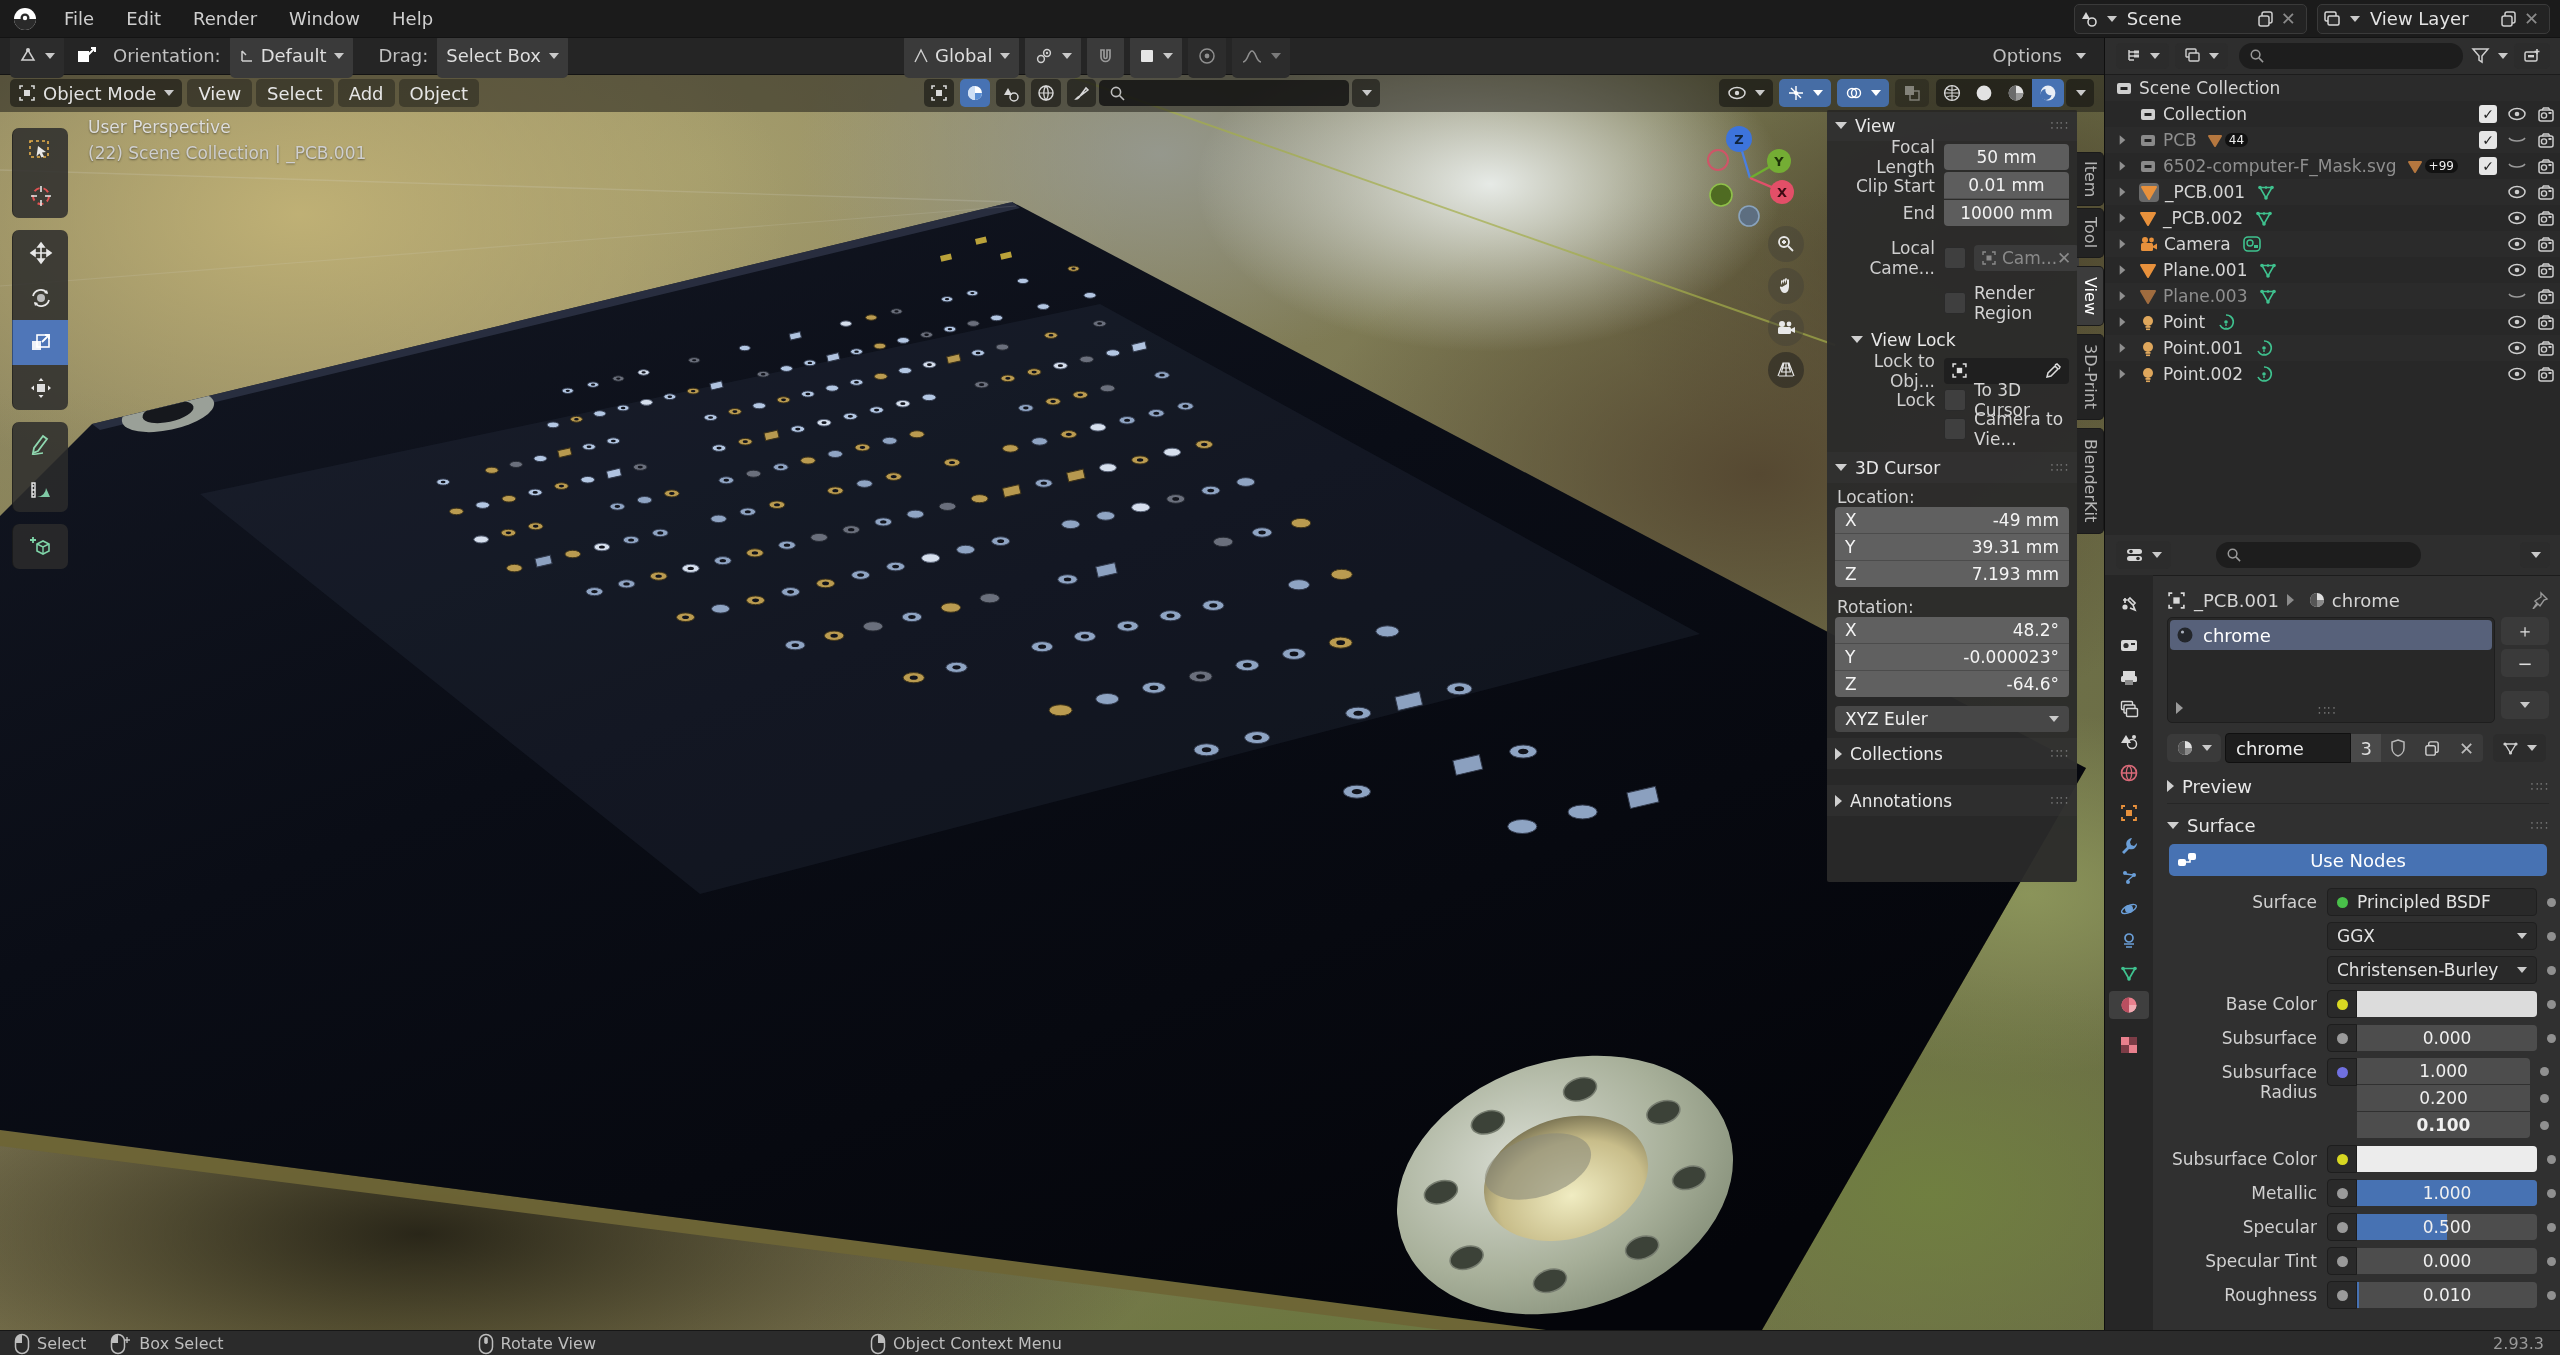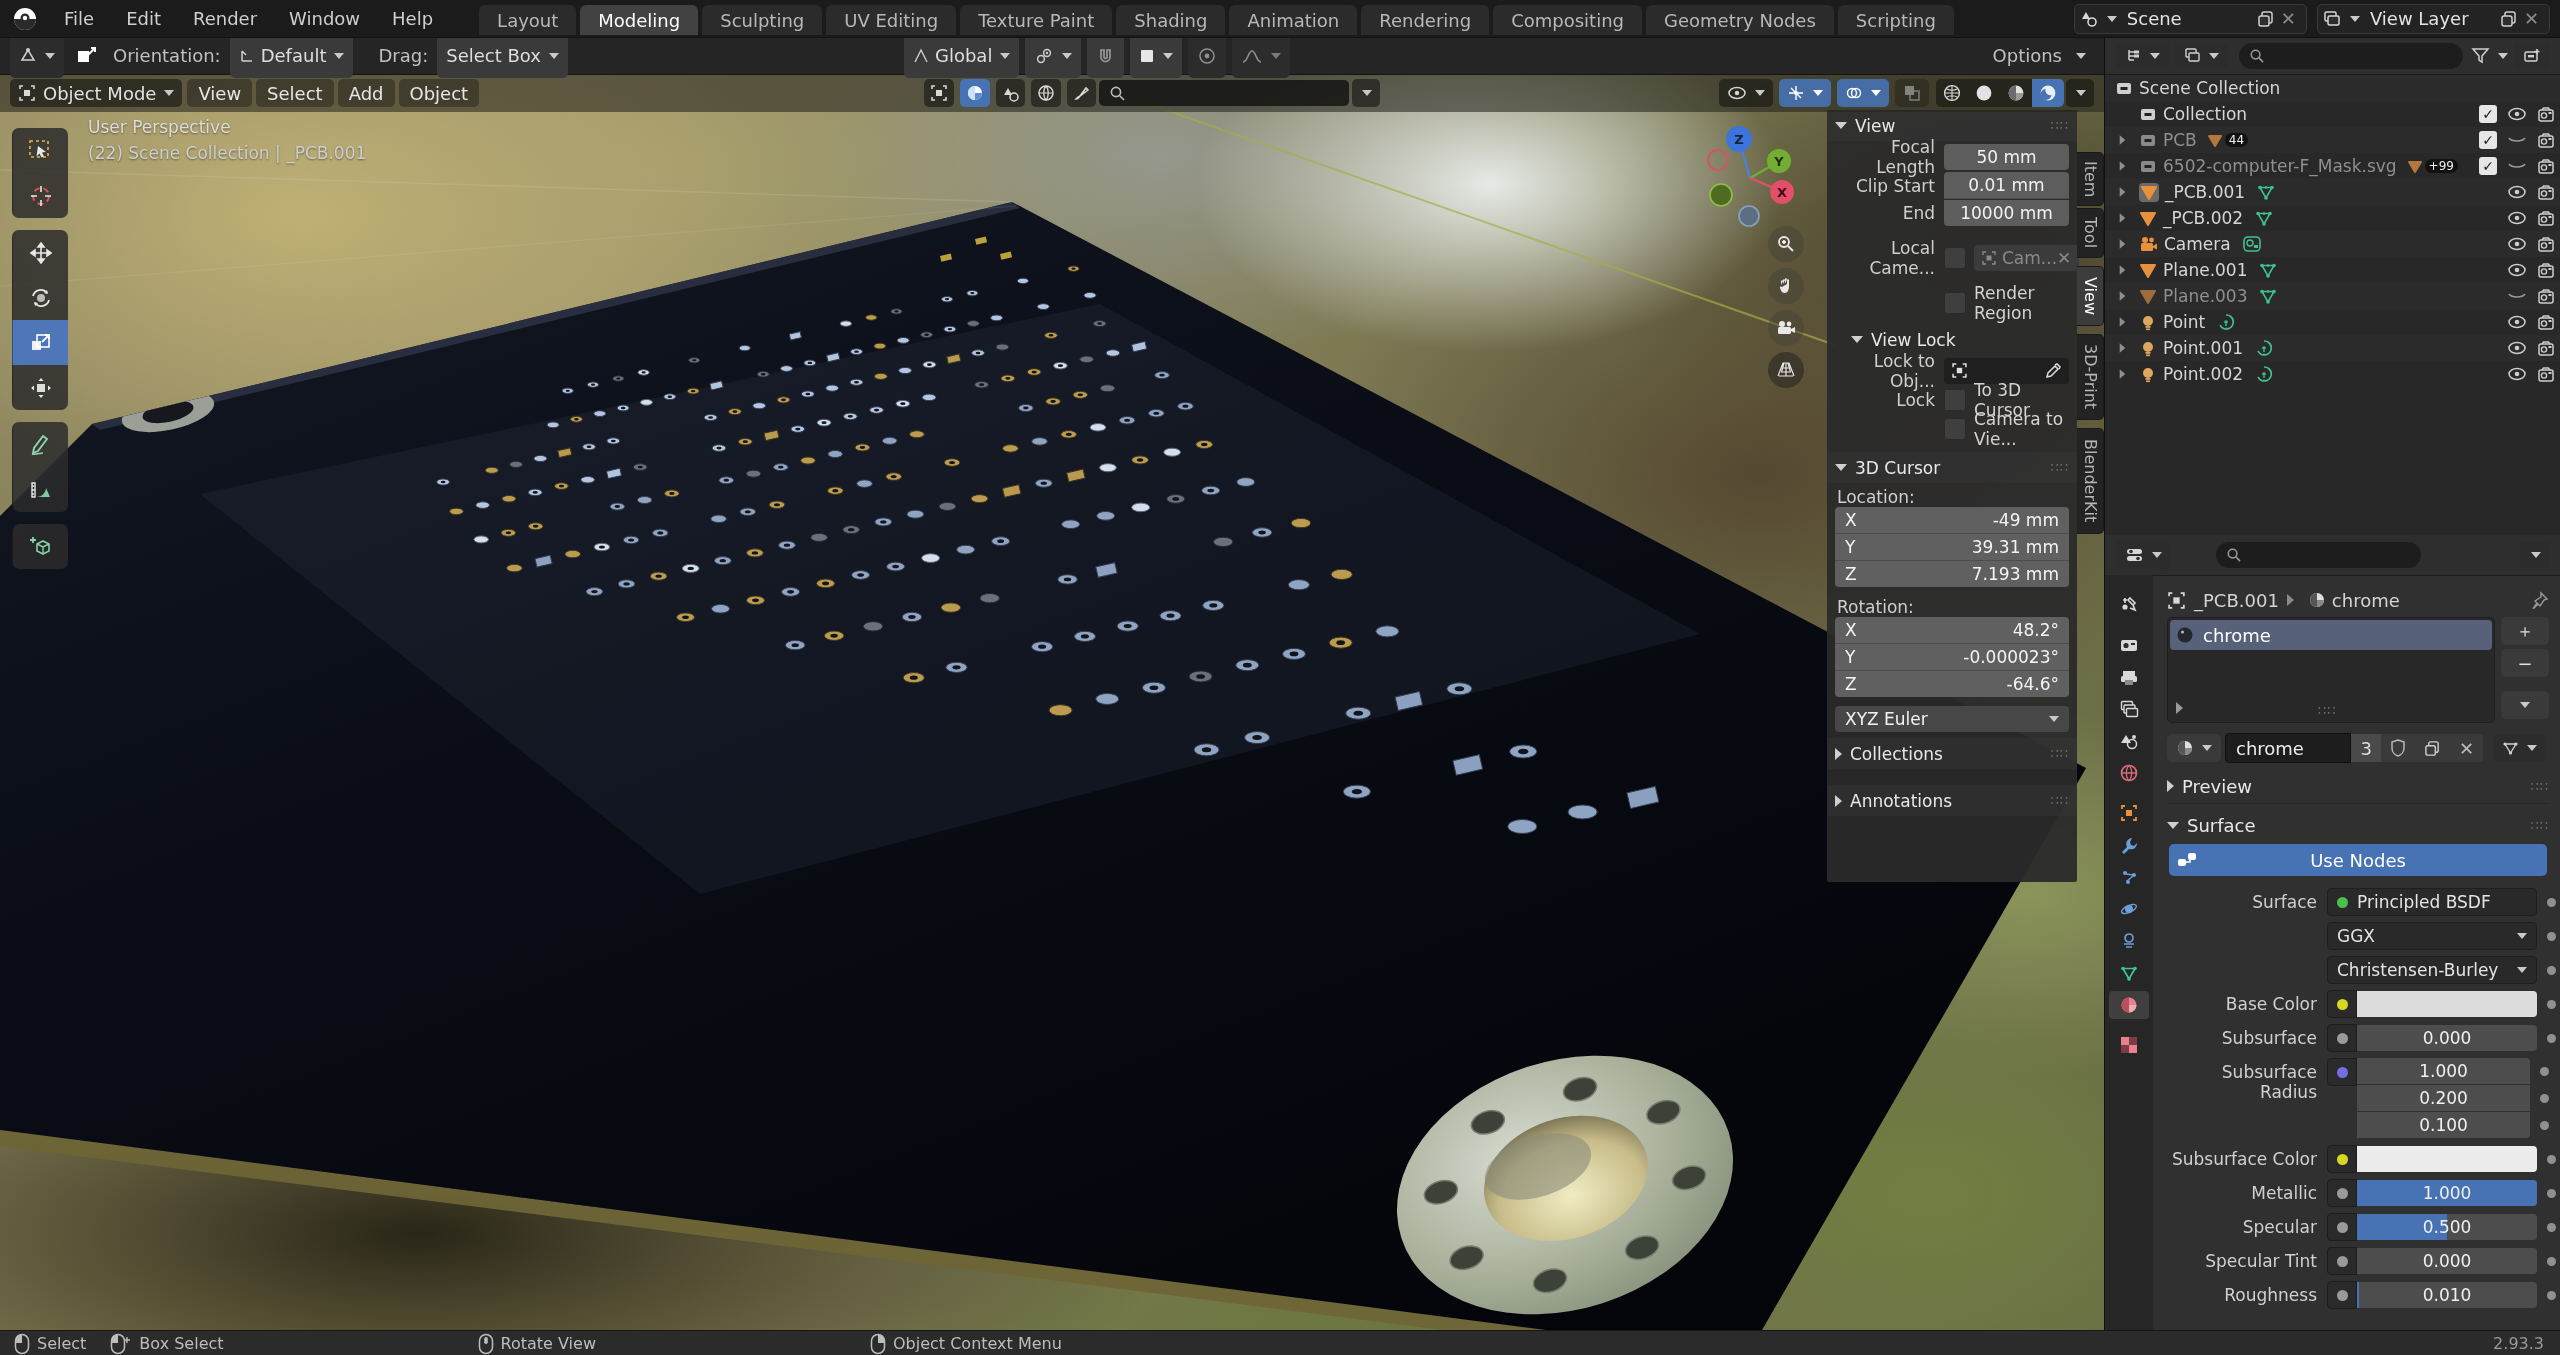--- a/index.html
+++ b/index.html
@@ -118,33 +118,20 @@
           <circle cx="13" cy="12" r="4.5" fill="#2a2a2a"></circle>
           <circle cx="13" cy="12" r="2.2" fill="#fff"></circle>
         </svg>
       </span>
   <div id="tb-menus" class="row">
         <div class="menu-item">File</div>
         <div class="menu-item">Edit</div>
         <div class="menu-item">Render</div>
         <div class="menu-item">Window</div>
         <div class="menu-item">Help</div>
-      </div>
-  <div id="tb-tabs" class="row" style="margin-left:28px">
-        <div class="ws-tab">Layout</div>
-        <div class="ws-tab active">Modeling</div>
-        <div class="ws-tab">Sculpting</div>
-        <div class="ws-tab">UV Editing</div>
-        <div class="ws-tab">Texture Paint</div>
-        <div class="ws-tab">Shading</div>
-        <div class="ws-tab">Animation</div>
-        <div class="ws-tab">Rendering</div>
-        <div class="ws-tab">Compositing</div>
-        <div class="ws-tab">Geometry Nodes</div>
-        <div class="ws-tab">Scripting</div>
       </div>
   <div class="grow"></div>
   <div class="id-block">
     <span class="icon">
           <svg width="20" height="20" viewBox="0 0 20 20">
             <path d="M7 3l4 7H3z" fill="#d8d8d8"></path>
             <circle cx="13" cy="13" r="4" fill="none" stroke="#d8d8d8" stroke-width="1.6"></circle>
           </svg>
         </span>
     <span class="caret"></span>
@@ -1728,21 +1715,21 @@
                 <div class="socket">
                   <span class="sockdot" style="background:#7070e0"></span>
                 </div>
                 <div style="flex: 1 1 0%;">
                   <div class="pslider" style="border-radius: 0px 4px 0px 0px; margin-bottom: 1px;">
                     <span>1.000</span>
                   </div>
                   <div class="pslider" style="border-radius: 0px; margin-bottom: 1px;">
                     <span>0.200</span>
                   </div>
-                  <div class="pslider" style="border-radius: 0px 0px 4px; margin-bottom: 1px;">
+                  <div class="pslider" style="border-radius: 0px 0px 4px; margin-bottom: 1px; font-weight: bold;">
                     <span>0.100</span>
                   </div>
                 </div>
               </div>
               <div style="display: flex; flex-direction: column; gap: 18px; padding-top: 9px;">
                 <span class="decordot"></span>
                 <span class="decordot"></span>
                 <span class="decordot"></span>
               </div>
             </div>

